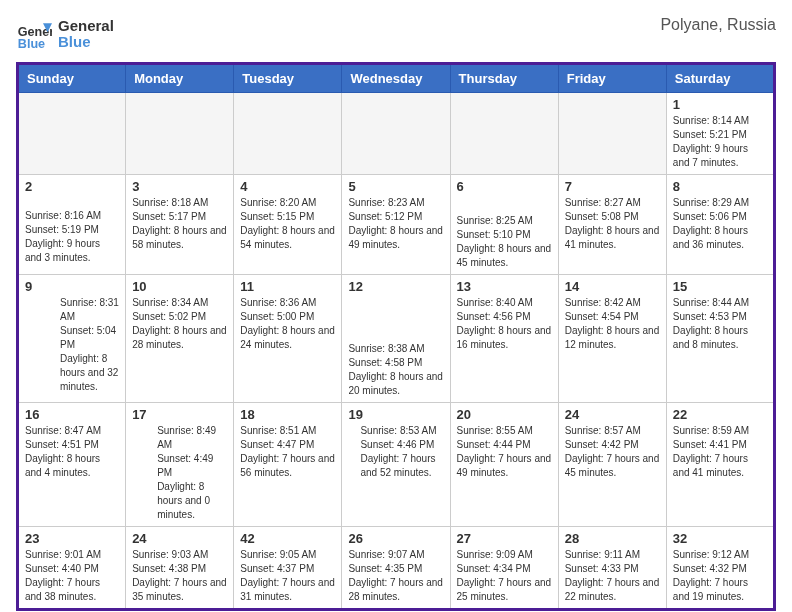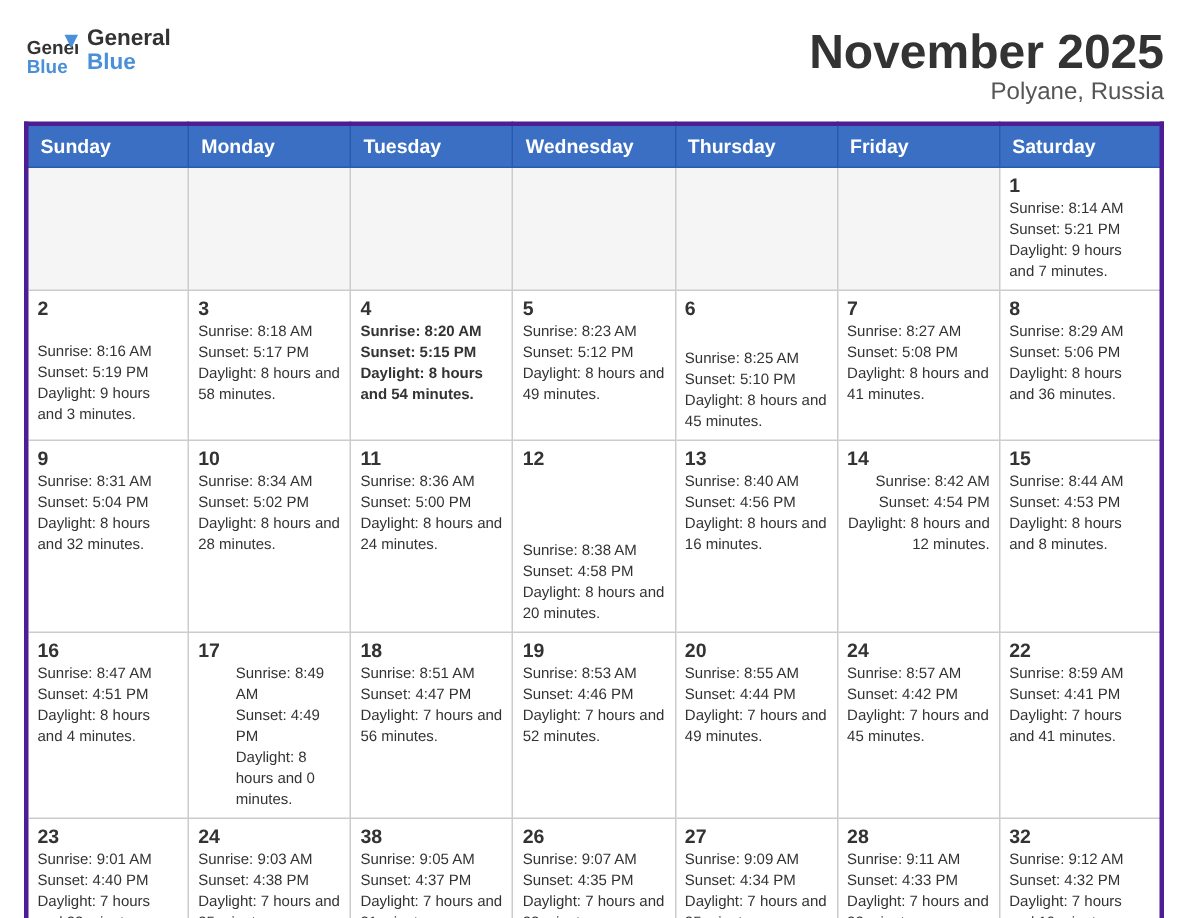--- a/index.html
+++ b/index.html
@@ -98,21 +98,20 @@
       <text x="2" y="22" font-size="14" font-weight="bold" fill="#333">General</text>
       <text x="2" y="36" font-size="14" font-weight="bold" fill="#4a90d9">Blue</text>
       <polygon points="30,8 40,8 35,18" fill="#4a90d9"></polygon>
     </svg>
     <div style="display:flex; flex-direction:column; line-height:1.1;">
       <span style="font-size:15px; font-weight:bold; color:#333;">General</span>
       <span style="font-size:15px; font-weight:bold; color:#4a90d9;">Blue</span>
     </div>
   </div>
   <div class="title-area">
-    <div class="month-title">November 2025</div>
     <div class="location-title">Polyane, Russia</div>
   </div>
 </div>
 
 <table>
   <thead>
     <tr>
     <th>Sunday</th>
         <th>Monday</th>
         <th>Tuesday</th>
@@ -145,21 +144,21 @@
 Daylight: 9 hours and 3 minutes.</div>
         </td>
         <td>
           <span class="day-number">3</span>
           <div class="day-info" style="white-space: pre-line;">Sunrise: 8:18 AM
 Sunset: 5:17 PM
 Daylight: 8 hours and 58 minutes.</div>
         </td>
         <td>
           <span class="day-number">4</span>
-          <div class="day-info" style="white-space: pre-line; font-weight: bold;">Sunrise: 8:20 AM
+          <div class="day-info" style="white-space: pre-line;">Sunrise: 8:20 AM
 Sunset: 5:15 PM
 Daylight: 8 hours and 54 minutes.</div>
         </td>
         <td>
           <span class="day-number">5</span>
           <div class="day-info" style="white-space: pre-line;">Sunrise: 8:23 AM
 Sunset: 5:12 PM
 Daylight: 8 hours and 49 minutes.</div>
         </td>
         <td>
@@ -177,21 +176,21 @@
         <td>
           <span class="day-number">8</span>
           <div class="day-info" style="white-space: pre-line;">Sunrise: 8:29 AM
 Sunset: 5:06 PM
 Daylight: 8 hours and 36 minutes.</div>
         </td>
       </tr>
       <tr class="week-row">
         <td>
           <span class="day-number">9</span>
-          <div class="day-info" style="white-space: pre-line;">Sunrise: 8:31 AM
+          <div class="day-info" style="white-space: pre-line; margin-left: 35px;">Sunrise: 8:31 AM
 Sunset: 5:04 PM
 Daylight: 8 hours and 32 minutes.</div>
         </td>
         <td>
           <span class="day-number">10</span>
           <div class="day-info" style="white-space: pre-line;">Sunrise: 8:34 AM
 Sunset: 5:02 PM
 Daylight: 8 hours and 28 minutes.</div>
         </td>
         <td>
@@ -207,21 +206,21 @@
 Daylight: 8 hours and 20 minutes.</div>
         </td>
         <td>
           <span class="day-number">13</span>
           <div class="day-info" style="white-space: pre-line;">Sunrise: 8:40 AM
 Sunset: 4:56 PM
 Daylight: 8 hours and 16 minutes.</div>
         </td>
         <td>
           <span class="day-number">14</span>
-          <div class="day-info" style="white-space: pre-line; text-align: right;">Sunrise: 8:42 AM
+          <div class="day-info" style="white-space: pre-line;">Sunrise: 8:42 AM
 Sunset: 4:54 PM
 Daylight: 8 hours and 12 minutes.</div>
         </td>
         <td>
           <span class="day-number">15</span>
           <div class="day-info" style="white-space: pre-line;">Sunrise: 8:44 AM
 Sunset: 4:53 PM
 Daylight: 8 hours and 8 minutes.</div>
         </td>
       </tr>
@@ -239,21 +238,21 @@
 Daylight: 8 hours and 0 minutes.</div>
         </td>
         <td>
           <span class="day-number">18</span>
           <div class="day-info" style="white-space: pre-line;">Sunrise: 8:51 AM
 Sunset: 4:47 PM
 Daylight: 7 hours and 56 minutes.</div>
         </td>
         <td>
           <span class="day-number">19</span>
-          <div class="day-info" style="white-space: pre-line;">Sunrise: 8:53 AM
+          <div class="day-info" style="white-space: pre-line; margin-left: 12px;">Sunrise: 8:53 AM
 Sunset: 4:46 PM
 Daylight: 7 hours and 52 minutes.</div>
         </td>
         <td>
           <span class="day-number">20</span>
           <div class="day-info" style="white-space: pre-line;">Sunrise: 8:55 AM
 Sunset: 4:44 PM
 Daylight: 7 hours and 49 minutes.</div>
         </td>
         <td>
@@ -276,21 +275,21 @@
 Sunset: 4:40 PM
 Daylight: 7 hours and 38 minutes.</div>
         </td>
         <td>
           <span class="day-number">24</span>
           <div class="day-info" style="white-space: pre-line;">Sunrise: 9:03 AM
 Sunset: 4:38 PM
 Daylight: 7 hours and 35 minutes.</div>
         </td>
         <td>
-          <span class="day-number">38</span>
+          <span class="day-number">42</span>
           <div class="day-info" style="white-space: pre-line;">Sunrise: 9:05 AM
 Sunset: 4:37 PM
 Daylight: 7 hours and 31 minutes.</div>
         </td>
         <td>
           <span class="day-number">26</span>
           <div class="day-info" style="white-space: pre-line;">Sunrise: 9:07 AM
 Sunset: 4:35 PM
 Daylight: 7 hours and 28 minutes.</div>
         </td>

